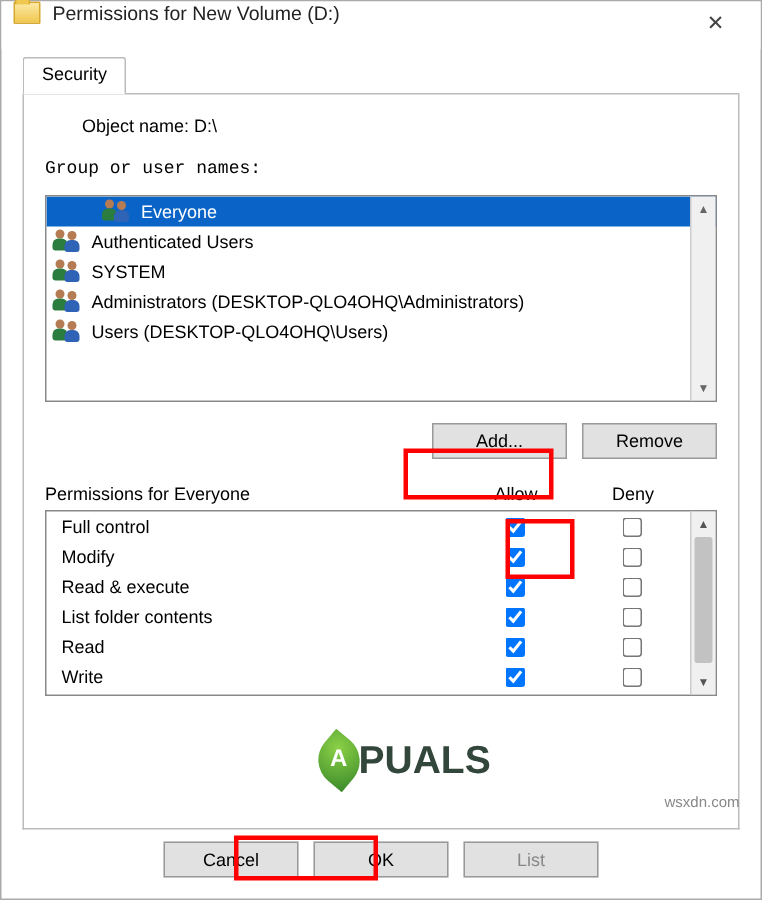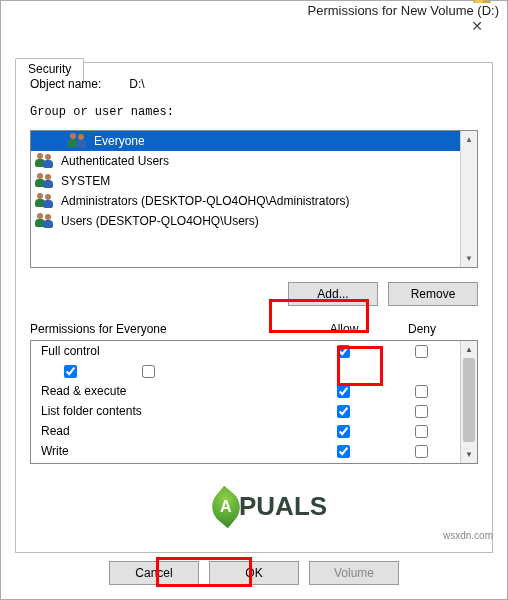--- a/index.html
+++ b/index.html
@@ -1,33 +1,33 @@
 <!DOCTYPE html>
 <html><head>
 <meta charset="utf-8">
 <style>
 * { box-sizing: border-box; font-family: "Segoe UI", Tahoma, sans-serif; }
 body { margin: 0; background: #fff; width: 508px; height: 600px; overflow: hidden; position: relative; }
 .window { width: 508px; height: 600px; border: 1px solid #aaa; background: #fff; position: relative; }
 
-.titlebar { height: 32px; display: flex; align-items: flex-end; padding: 0 8px; background: #fff; flex-direction: column; }
+.titlebar { height: 32px; display: flex; align-items: flex-start; padding: 0 8px; background: #fff; }
 .titlebar .folder-icon { width: 18px; height: 15px; background: linear-gradient(#fce9a5,#f0c74f); border: 1px solid #d8a930; border-radius: 1px; margin-right: 8px; position: relative; }
 .titlebar .folder-icon:before { content:""; position:absolute; top:-3px; left:0; width:8px; height:3px; background:#f0c74f; border:1px solid #d8a930; border-bottom:none; border-radius:1px 1px 0 0;}
 .titlebar .title { font-size: 13px; color: #222; }
 .titlebar .close { margin-left: auto; width: 44px; height: 28px; display:flex; align-items:center; justify-content:center; color:#444; font-size:14px; cursor: default; }
 
 .content { padding: 4px 14px 0 14px; }
 
 .tabstrip { height: 26px; border-bottom: 1px solid #bbb; position: relative; }
-.tab { position: absolute; top: 1px; left: 0; height: 25px; padding: 3px 12px 0 12px; border: 1px solid #bbb; border-bottom: 1px solid #fff; background: #fff; font-size: 12px; border-radius: 2px 2px 0 0; margin-top: 20px; }
+.tab { position: absolute; top: 1px; left: 0; height: 25px; padding: 3px 12px 0 12px; border: 1px solid #bbb; border-bottom: 1px solid #fff; background: #fff; font-size: 12px; border-radius: 2px 2px 0 0; }
 
 .tabbody { border: 1px solid #bbb; border-top: none; padding: 14px 14px 10px 14px; font-size: 12px; height: 490px; position: relative; }
 
 .row { margin-bottom: 14px; }
-.row .lbl { display: inline-block; width: 96px; }
+.row .lbl { display: inline-block; width: 96px; text-align: right; }
 .row .val { display: inline-block; }
 
 .listbox { border: 1px solid #888; height: 138px; overflow: hidden; background: #fff; position: relative; }
 .listbox .item { height: 20px; display: flex; align-items: center; padding-left: 4px; gap: 6px; }
 .listbox .item.selected { background: #0a64c7; color: #fff; padding-left: 37px; }
 .usr-icon { width: 20px; height: 16px; position: relative; flex: 0 0 20px; }
 .usr-icon .head1 { position:absolute; width:6px; height:6px; border-radius:50%; background:#b57b52; left:2px; top:0; }
 .usr-icon .body1 { position:absolute; width:10px; height:8px; border-radius:4px 4px 2px 2px; background:#2b7c3f; left:0; top:6px; }
 .usr-icon .head2 { position:absolute; width:6px; height:6px; border-radius:50%; background:#b57b52; left:10px; top:1px; }
 .usr-icon .body2 { position:absolute; width:10px; height:8px; border-radius:4px 4px 2px 2px; background:#2f63b5; left:8px; top:7px; }
@@ -167,20 +167,21 @@
               <div class="pname">Full control</div>
               <div class="pcell">
                 <input type="checkbox" checked="" style="">
               </div>
               <div class="pcell">
                 <input type="checkbox" style="">
               </div>
               <div class="pright"></div>
             </div>
             <div class="prow">
+              <div class="pname">Modify</div>
               <div class="pcell">
                 <input type="checkbox" checked="" style="">
               </div>
               <div class="pcell">
                 <input type="checkbox" style="">
               </div>
               <div class="pright"></div>
             </div>
             <div class="prow">
               <div class="pname">Read &amp; execute</div>
@@ -230,21 +231,21 @@
         </div>
       </div>
 
     </div>
 
   </div>
 
   <div class="bottombar">
     <div class="winbtn">Cancel</div>
     <div class="winbtn">OK</div>
-    <div class="winbtn disabled">Volume</div>
+    <div class="winbtn disabled">List</div>
   </div>
 
   <div class="red hl-add"></div>
   <div class="red hl-allow"></div>
   <div class="red hl-ok"></div>
 
   <div class="logo">
     <div class="leaf">
         <span>A</span>
       </div>

